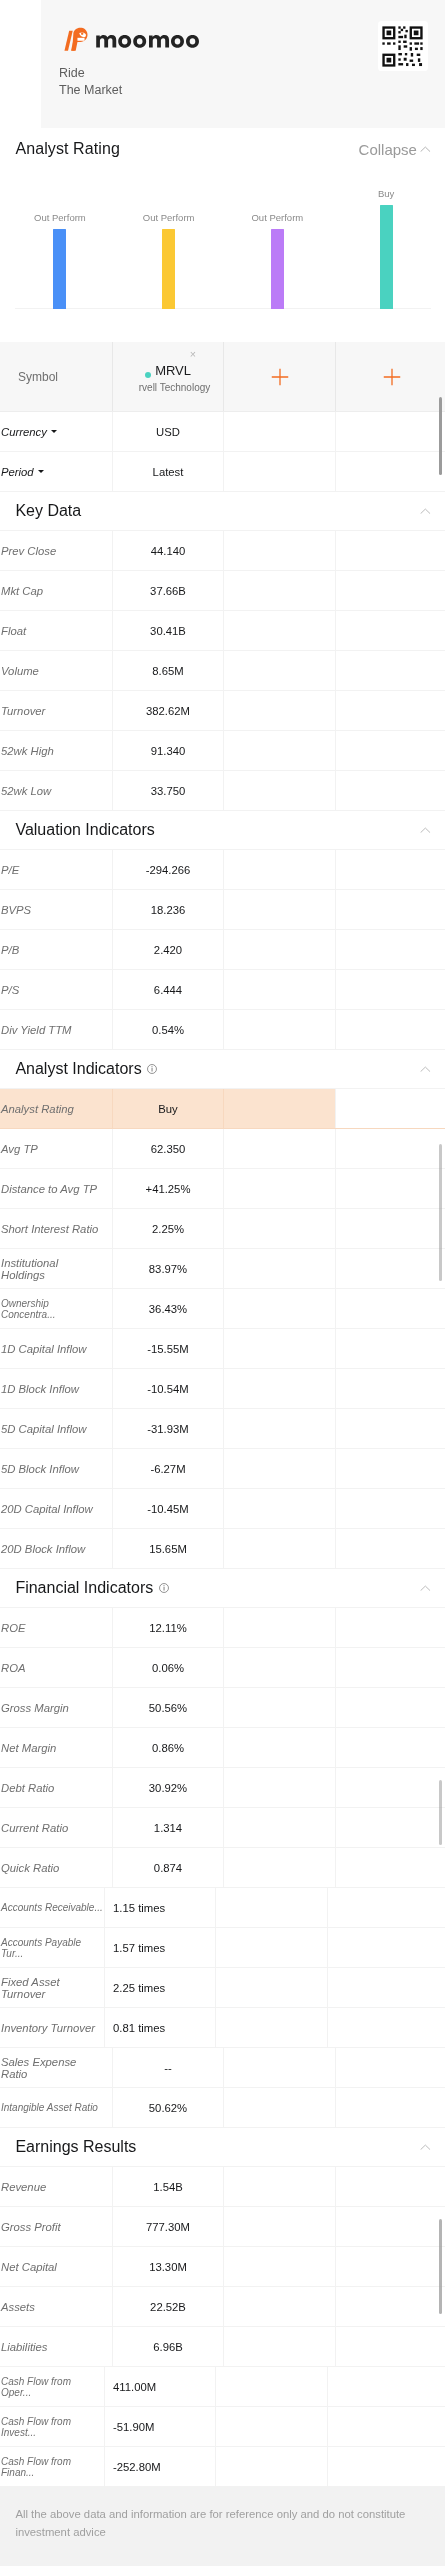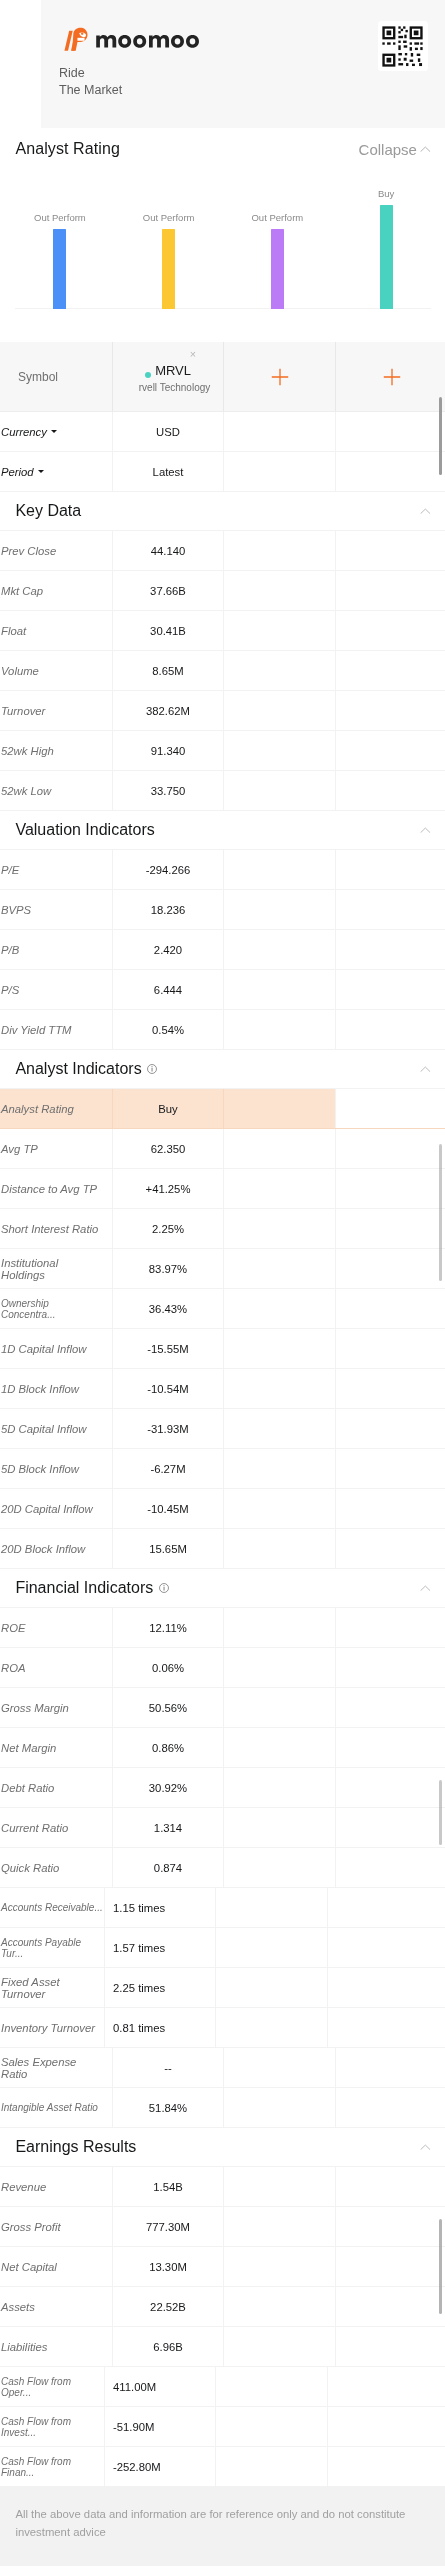--- a/index.html
+++ b/index.html
@@ -689,21 +689,21 @@
         <div class="cell c-empty"></div>
       </div>
       <div class="row">
         <div class="cell c-label">Sales Expense Ratio</div>
         <div class="cell c-val">--</div>
         <div class="cell c-empty"></div>
         <div class="cell c-empty"></div>
       </div>
       <div class="row">
         <div class="cell c-label small">Intangible Asset Ratio</div>
-        <div class="cell c-val">51.84%</div>
+        <div class="cell c-val">50.62%</div>
         <div class="cell c-empty"></div>
         <div class="cell c-empty"></div>
       </div>
       <div class="group-row">
         <div class="group-title">
           <span>Earnings Results</span>
         </div>
         <svg width="10.7" height="6.5" viewBox="0 0 18 11">
           <path d="M1 9.5 L9 1.8 L17 9.5" fill="none" stroke="#b8b8b8" stroke-width="1.6"></path>
         </svg>

